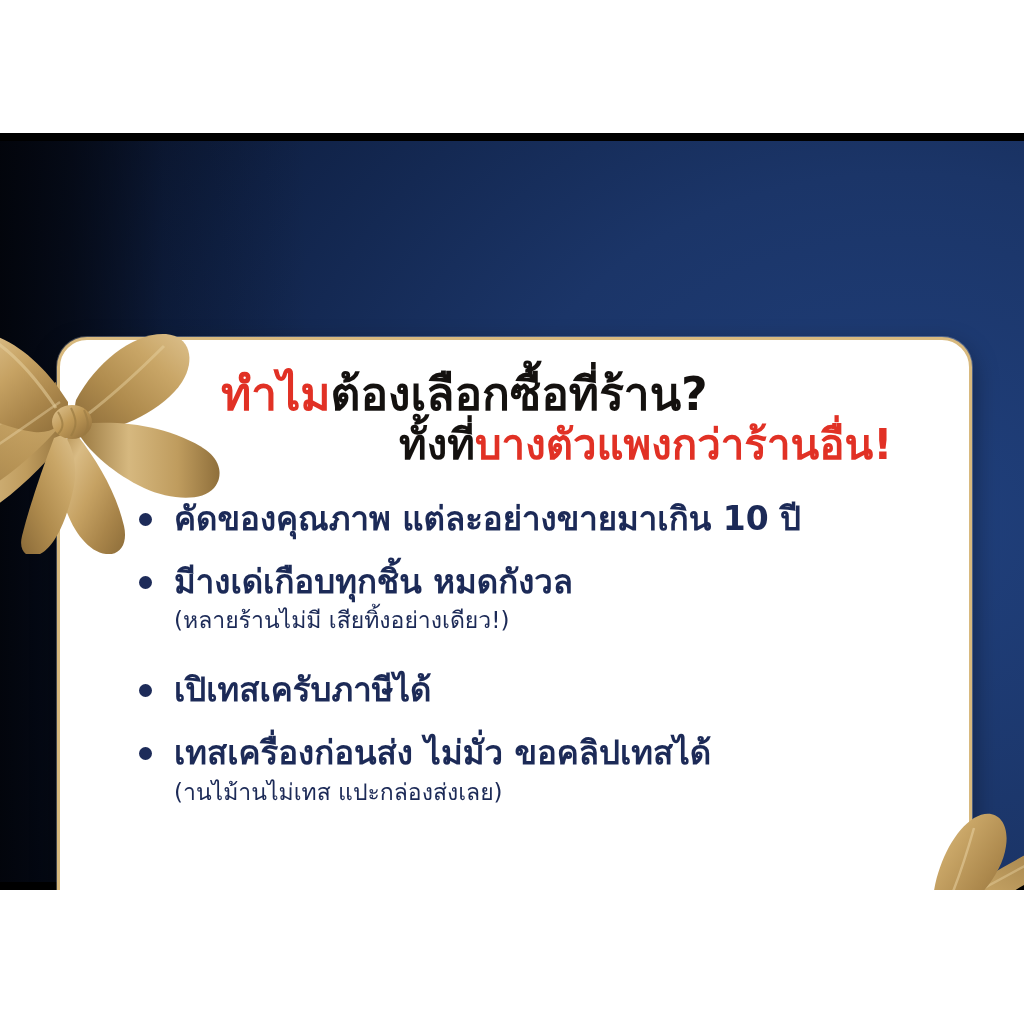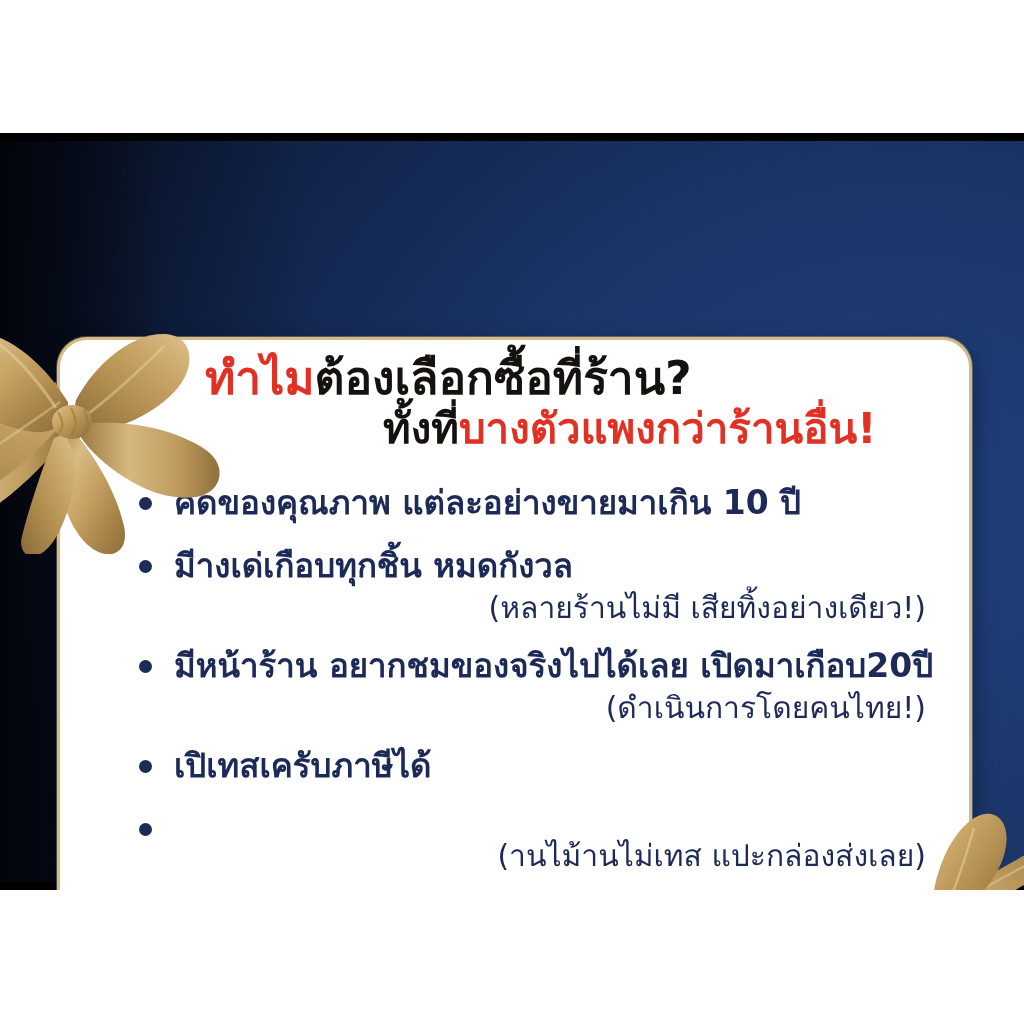--- a/index.html
+++ b/index.html
@@ -37,41 +37,41 @@
     border-radius:30px;
     border:3px solid #d8b97e;
     box-shadow:0 0 0 1px rgba(255,255,255,.25), 0 10px 26px rgba(0,0,0,.42);
     box-sizing:border-box;
     overflow:hidden;
     z-index:4;
   }
   .card-inner{position:absolute;inset:0;padding:14px 26px 10px 26px;box-sizing:border-box;}
 
   
-  .headline{margin:1px;padding:0;line-height:1.02;}
+  .headline{margin:17px;padding:0;line-height:1.02;}
   .hl-line{display:block;white-space:nowrap;font-weight:700;}
   .hl-line1{font-size:46px;text-align:left;padding-left:118px;}
   .hl-line2{font-size:42px;text-align:left;padding-left:296px;margin-top:6px;}
   .k-red{color:#e13125;}
   .k-blk{color:#14110f;}
 
   
   .bullets{margin:17px;padding:0;list-style:none;margin-top:30px;}
   .b-row{display:flex;align-items:flex-start;margin-bottom:2px;}
   .dot{
     flex:0 0 auto;width:13px;height:13px;border-radius:50%;
     background:#1d2b59;margin:16px 22px 0 36px;
   }
   .b-main{
     color:#1c2a57;font-weight:700;font-size:33px;line-height:1.34;
     white-space:nowrap;
   }
   .b-sub{
-    color:#1c2a57;font-weight:400;font-size:30px;line-height:1.22;
-    margin:2px 0 0 71px;white-space:nowrap;text-align:right;
+    color:#1c2a57;font-weight:400;font-size:23px;line-height:1.22;
+    margin:2px 0 0 71px;white-space:nowrap;
   }
   .gap-md{height:17px;}
 
   
   .bow{position:absolute;z-index:6;pointer-events:none;}
   .bow-tl{left:-62px;top:141px;width:300px;height:280px;}
   .bow-br{left:784px;top:655px;width:300px;height:250px;}
 </style>
 </head>
 <body>
@@ -207,42 +207,36 @@
           <li>
             <div class="b-row">
               <span class="dot"></span>
               <span class="b-main">มีางเด่เกือบทุกชิ้น หมดกังวล</span>
             </div>
             <div class="b-sub">(หลายร้านไม่มี เสียทิ้งอย่างเดียว!)</div>
           </li>
 
           <div class="gap-md"></div>
 
-          <li>
-            <div class="b-row">
-              <span class="dot"></span>
-              <span class="b-main">มีหน้าร้าน อยากชมของจริงไปได้เลย เปิดมาเกือบ20ปี</span>
-            </div>
-            <div class="b-sub">(ดำเนินการโดยคนไทย!)</div>
-          </li>
 
           <div class="gap-md"></div>
 
           <li>
             <div class="b-row">
               <span class="dot"></span>
               <span class="b-main">เปิเทสเครับภาษีได้</span>
             </div>
           </li>
 
           <div class="gap-md"></div>
 
           <li>
             <div class="b-row">
               <span class="dot"></span>
+              <span class="b-main">เทสเครื่องก่อนส่ง ไม่มั่ว ขอคลิปเทสได้</span>
             </div>
             <div class="b-sub">(านไม้านไม่เทส แปะกล่องส่งเลย)</div>
           </li>
 
         </ul>
       </div>
     </div>
 
   </div>
 </div>

